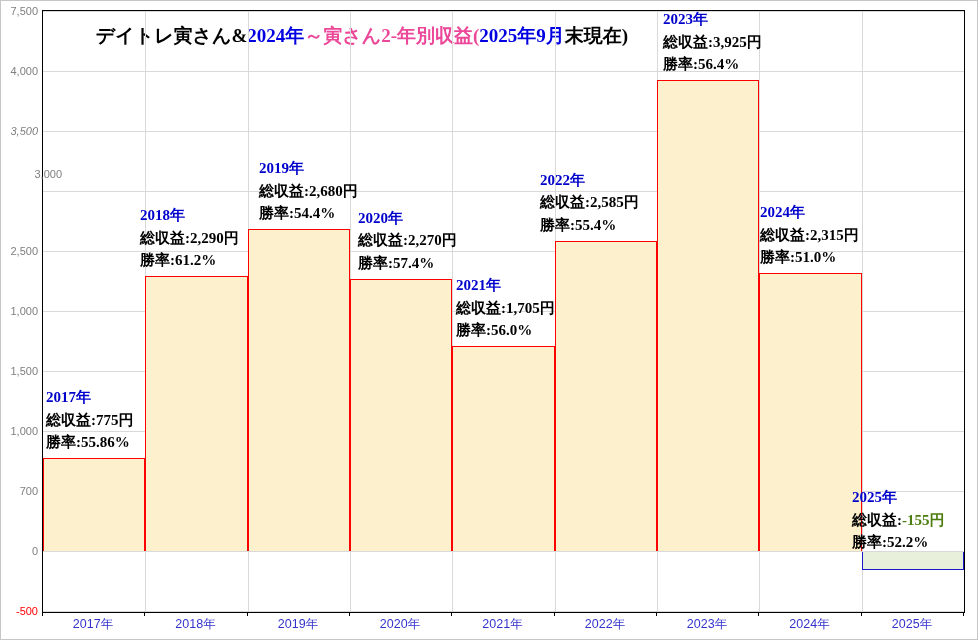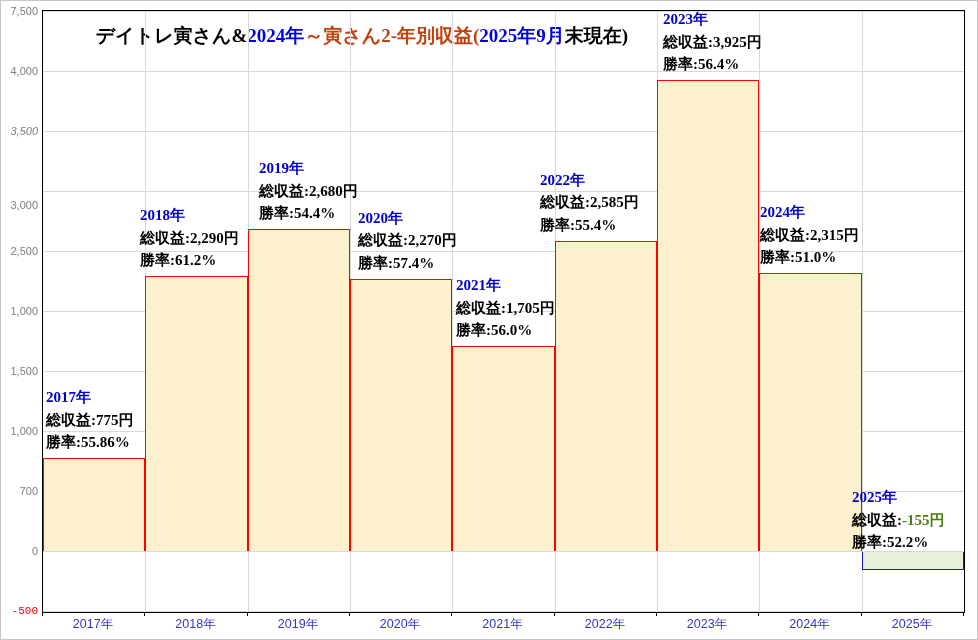--- a/index.html
+++ b/index.html
@@ -84,33 +84,33 @@
       <div class="bar" style="left: 102px; width: 103px; top: 265.2px; height: 274.8px; background: rgb(253, 240, 204); border-top: 1px solid rgb(255, 0, 0); border-right: 1px solid rgb(255, 0, 0); border-bottom: none; border-left: 1px solid rgb(255, 0, 0); border-image: initial;"></div>
       <div class="bar" style="left: 205px; width: 102px; top: 218.4px; height: 321.6px; background: rgb(253, 240, 204); border-top: 1px solid rgb(255, 0, 0); border-right: 1px solid rgb(255, 0, 0); border-bottom: none; border-left: 1px solid rgb(255, 0, 0); border-image: initial;"></div>
       <div class="bar" style="left: 307px; width: 102px; top: 267.6px; height: 272.4px; background: rgb(253, 240, 204); border-top: 1px solid rgb(255, 0, 0); border-right: 1px solid rgb(255, 0, 0); border-bottom: none; border-left: 1px solid rgb(255, 0, 0); border-image: initial;"></div>
       <div class="bar" style="left: 409px; width: 103px; top: 335.4px; height: 204.6px; background: rgb(253, 240, 204); border-top: 1px solid rgb(255, 0, 0); border-right: 1px solid rgb(255, 0, 0); border-bottom: none; border-left: 1px solid rgb(255, 0, 0); border-image: initial;"></div>
       <div class="bar" style="left: 512px; width: 102px; top: 229.8px; height: 310.2px; background: rgb(253, 240, 204); border-top: 1px solid rgb(255, 0, 0); border-right: 1px solid rgb(255, 0, 0); border-bottom: none; border-left: 1px solid rgb(255, 0, 0); border-image: initial;"></div>
       <div class="bar" style="left: 614px; width: 102px; top: 69px; height: 471px; background: rgb(253, 240, 204); border-top: 1px solid rgb(255, 0, 0); border-right: 1px solid rgb(255, 0, 0); border-bottom: none; border-left: 1px solid rgb(255, 0, 0); border-image: initial;"></div>
       <div class="bar" style="left: 716px; width: 103px; top: 262.2px; height: 277.8px; background: rgb(253, 240, 204); border-top: 1px solid rgb(255, 0, 0); border-right: 1px solid rgb(255, 0, 0); border-bottom: none; border-left: 1px solid rgb(255, 0, 0); border-image: initial;"></div>
       <div class="bar" style="left: 819px; width: 102px; top: 540px; height: 18.6px; background: rgb(232, 239, 218); border: 1px solid rgb(27, 27, 205);"></div>
       <div class="gridline-h zero-line" style="top: 539.5px; background: rgb(217, 217, 217);"></div>
     </div>
-  <div id="chart-title"><span style="color: rgb(0, 0, 0);">デイトレ寅さん&amp;</span><span style="color: rgb(0, 0, 224);">2024年</span><span style="color: #c2410c;">～寅さん2-年別収益(</span><span style="color: rgb(0, 0, 224);">2025年9月</span><span style="color: rgb(0, 0, 0);">末現在)</span></div>
+  <div id="chart-title"><span style="color: rgb(0, 0, 0);">デイトレ寅さん&amp;</span><span style="color: rgb(0, 0, 224);">2024年</span><span style="color: #ec4899;">～寅さん2-年別収益(</span><span style="color: rgb(0, 0, 224);">2025年9月</span><span style="color: rgb(0, 0, 0);">末現在)</span></div>
   <div id="axis-labels">
       <div class="y-axis-label" style="left: 1px; top: 4px; color: rgb(127, 127, 127);">7,500</div>
       <div class="y-axis-label" style="left: 1px; top: 64px; color: rgb(127, 127, 127);">4,000</div>
       <div class="y-axis-label" style="left: 1px; top: 124px; color: rgb(127, 127, 127); font-style: italic;">3,500</div>
-      <div class="y-axis-label" style="left: 1px; top: 198px; color: rgb(127, 127, 127);">3,000</div>
+      <div class="y-axis-label" style="left: 1px; top: 167px; color: rgb(127, 127, 127); padding-left: 24px;">3,000</div>
       <div class="y-axis-label" style="left: 1px; top: 244px; color: rgb(127, 127, 127);">2,500</div>
       <div class="y-axis-label" style="left: 1px; top: 304px; color: rgb(127, 127, 127);">1,000</div>
       <div class="y-axis-label" style="left: 1px; top: 364px; color: rgb(127, 127, 127);">1,500</div>
       <div class="y-axis-label" style="left: 1px; top: 424px; color: rgb(127, 127, 127);">1,000</div>
       <div class="y-axis-label" style="left: 1px; top: 484px; color: rgb(127, 127, 127);">700</div>
       <div class="y-axis-label" style="left: 1px; top: 544px; color: rgb(127, 127, 127);">0</div>
-      <div class="y-axis-label" style="left: 1px; top: 604px; color: rgb(255, 0, 0); font-family: Liberation Mono, monospace;">-500</div>
+      <div class="y-axis-label" style="left: 1px; top: 604px; color: rgb(255, 0, 0);">-500</div>
       <div class="x-axis-label" style="left: 41px; width: 102px; color: rgb(51, 51, 204);">2017年</div>
       <div class="x-axis-label" style="left: 143px; width: 103px; color: rgb(51, 51, 204);">2018年</div>
       <div class="x-axis-label" style="left: 246px; width: 102px; color: rgb(51, 51, 204);">2019年</div>
       <div class="x-axis-label" style="left: 348px; width: 102px; color: rgb(51, 51, 204);">2020年</div>
       <div class="x-axis-label" style="left: 450px; width: 103px; color: rgb(51, 51, 204);">2021年</div>
       <div class="x-axis-label" style="left: 553px; width: 102px; color: rgb(51, 51, 204);">2022年</div>
       <div class="x-axis-label" style="left: 655px; width: 102px; color: rgb(51, 51, 204);">2023年</div>
       <div class="x-axis-label" style="left: 757px; width: 103px; color: rgb(51, 51, 204);">2024年</div>
       <div class="x-axis-label" style="left: 860px; width: 102px; color: rgb(51, 51, 204);">2025年</div>
       <div class="x-tick" style="left: 41px;"></div>

